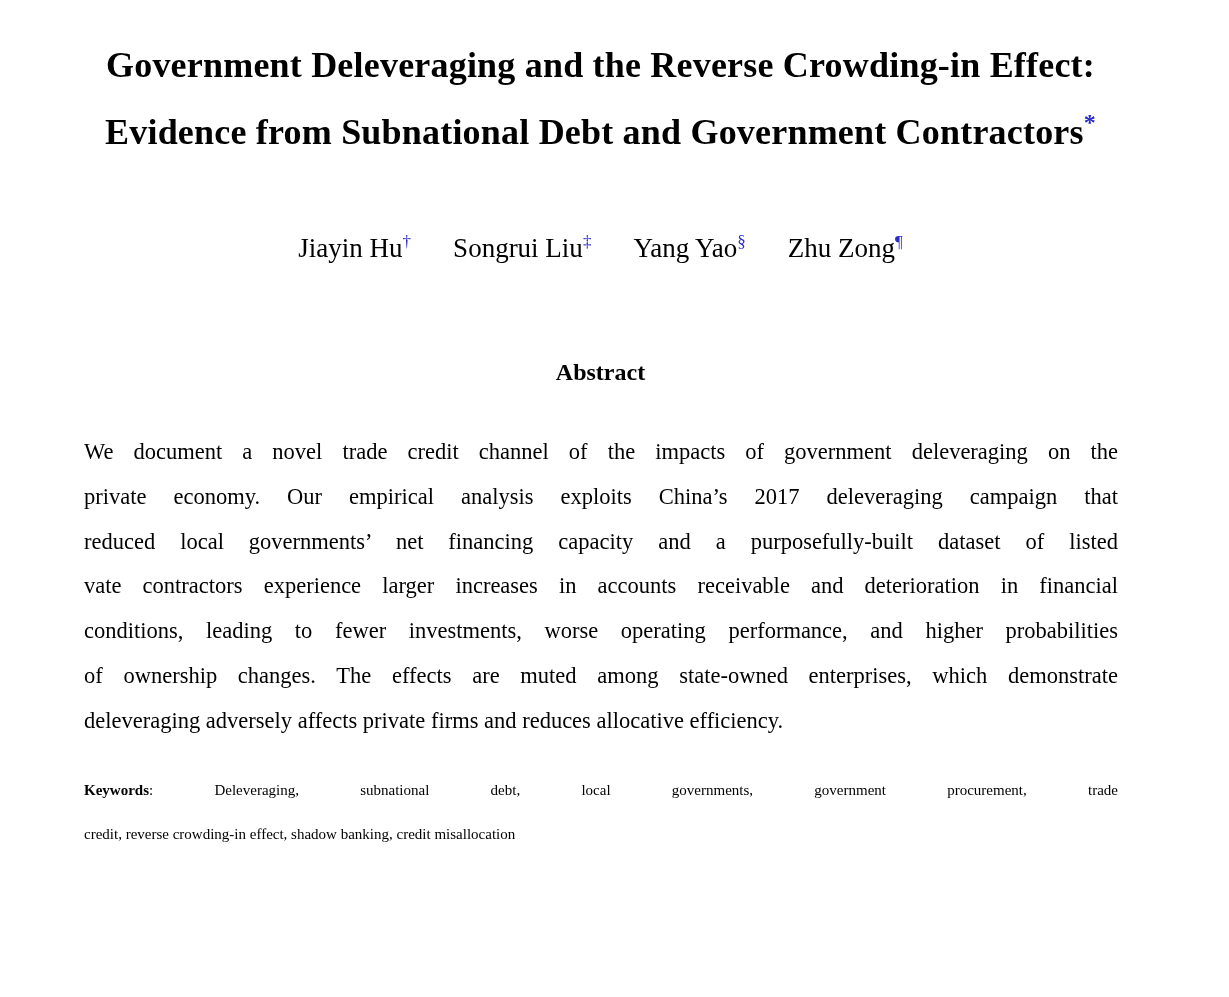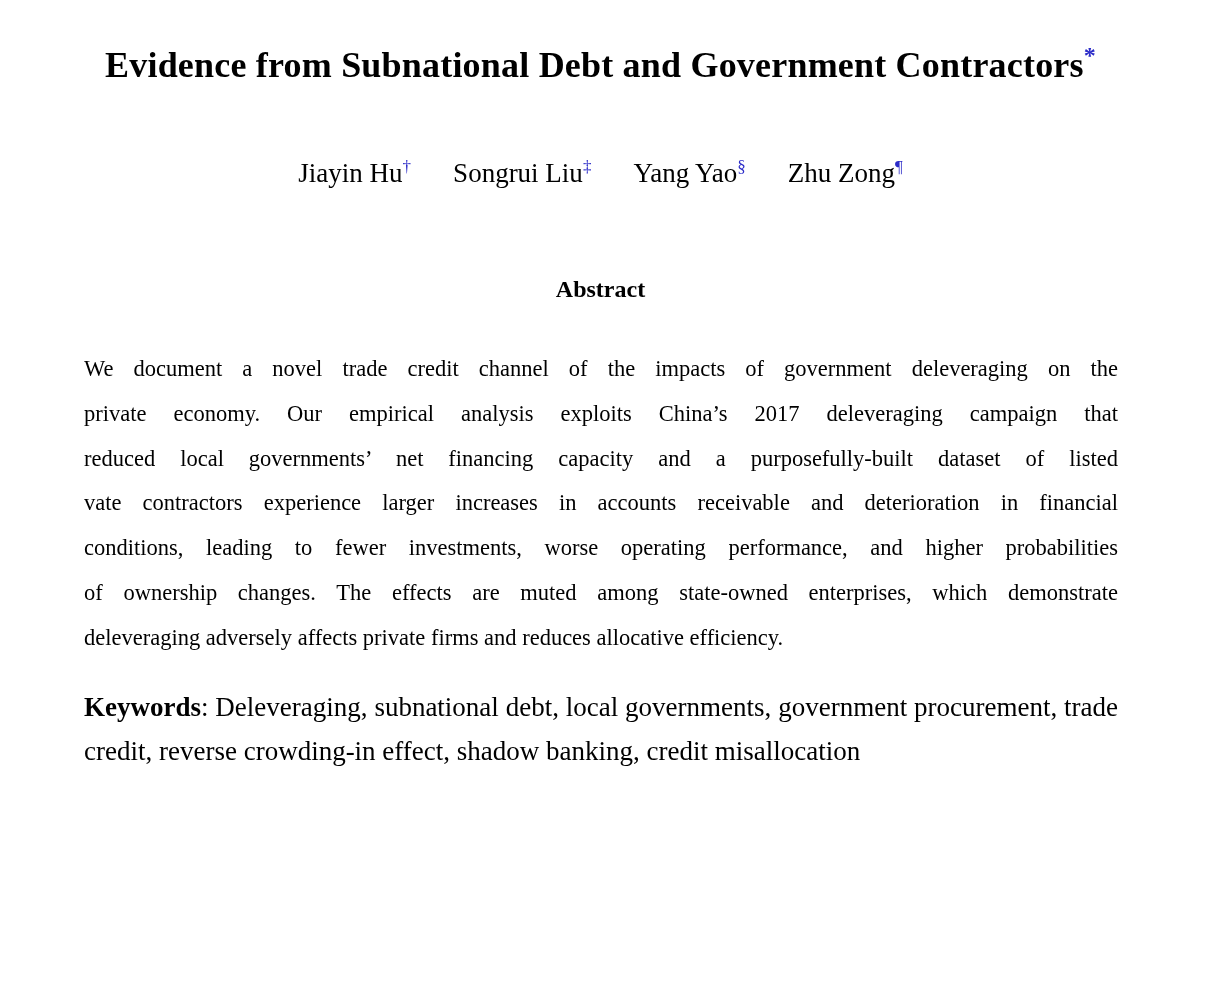--- a/index.html
+++ b/index.html
@@ -36,21 +36,21 @@
     text-decoration: none;
   }
   .authors-line {
     margin-top: 45px;
     font-size: 27px;
     line-height: 34px;
     white-space: nowrap;
   }
   .author {
     display: inline-block;
-    margin: 8px 21px;
+    margin: 16px 21px;
   }
   .author-fnmark {
     color: #2b2bc8;
     font-size: 17px;
     position: relative;
     top: -10px;
     text-decoration: none;
   }
   .abstract-heading {
     margin-top: 72px;
@@ -68,41 +68,42 @@
     text-align: justify;
     text-align-last: justify;
   }
   .abs-line.no-just {
     text-align: right;
     text-align-last: left;
   }
   .kw-block {
     margin: 24px 0 0 84px;
     width: 1034px;
-    font-size: 27px;
+    font-size: 15px;
     line-height: 44.8px;
   }
   .kw-line-just {
     text-align: justify;
     text-align-last: justify;
   }
   .kw-line-left {
     text-align: left;
   }
   .bold-label {
     font-weight: 700;
   }
 </style>
 </head>
 <body>
 
 <div class="page">
   <div class="center-zone">
 
     <div class="paper-title">
+      <div>Government Deleveraging and the Reverse Crowding-in Effect:</div>
       <div><span>Evidence from Subnational Debt and Government Contractors</span><span class="title-fnmark">*</span></div>
     </div>
 
     <div class="authors-line">
       <span class="author"><span>Jiayin Hu</span><span class="author-fnmark">†</span></span><span class="author"><span>Songrui Liu</span><span class="author-fnmark">‡</span></span><span class="author"><span>Yang Yao</span><span class="author-fnmark">§</span></span><span class="author"><span>Zhu Zong</span><span class="author-fnmark">¶</span></span>
     </div>
 
     <div class="abstract-heading">Abstract</div>
   </div>
 

